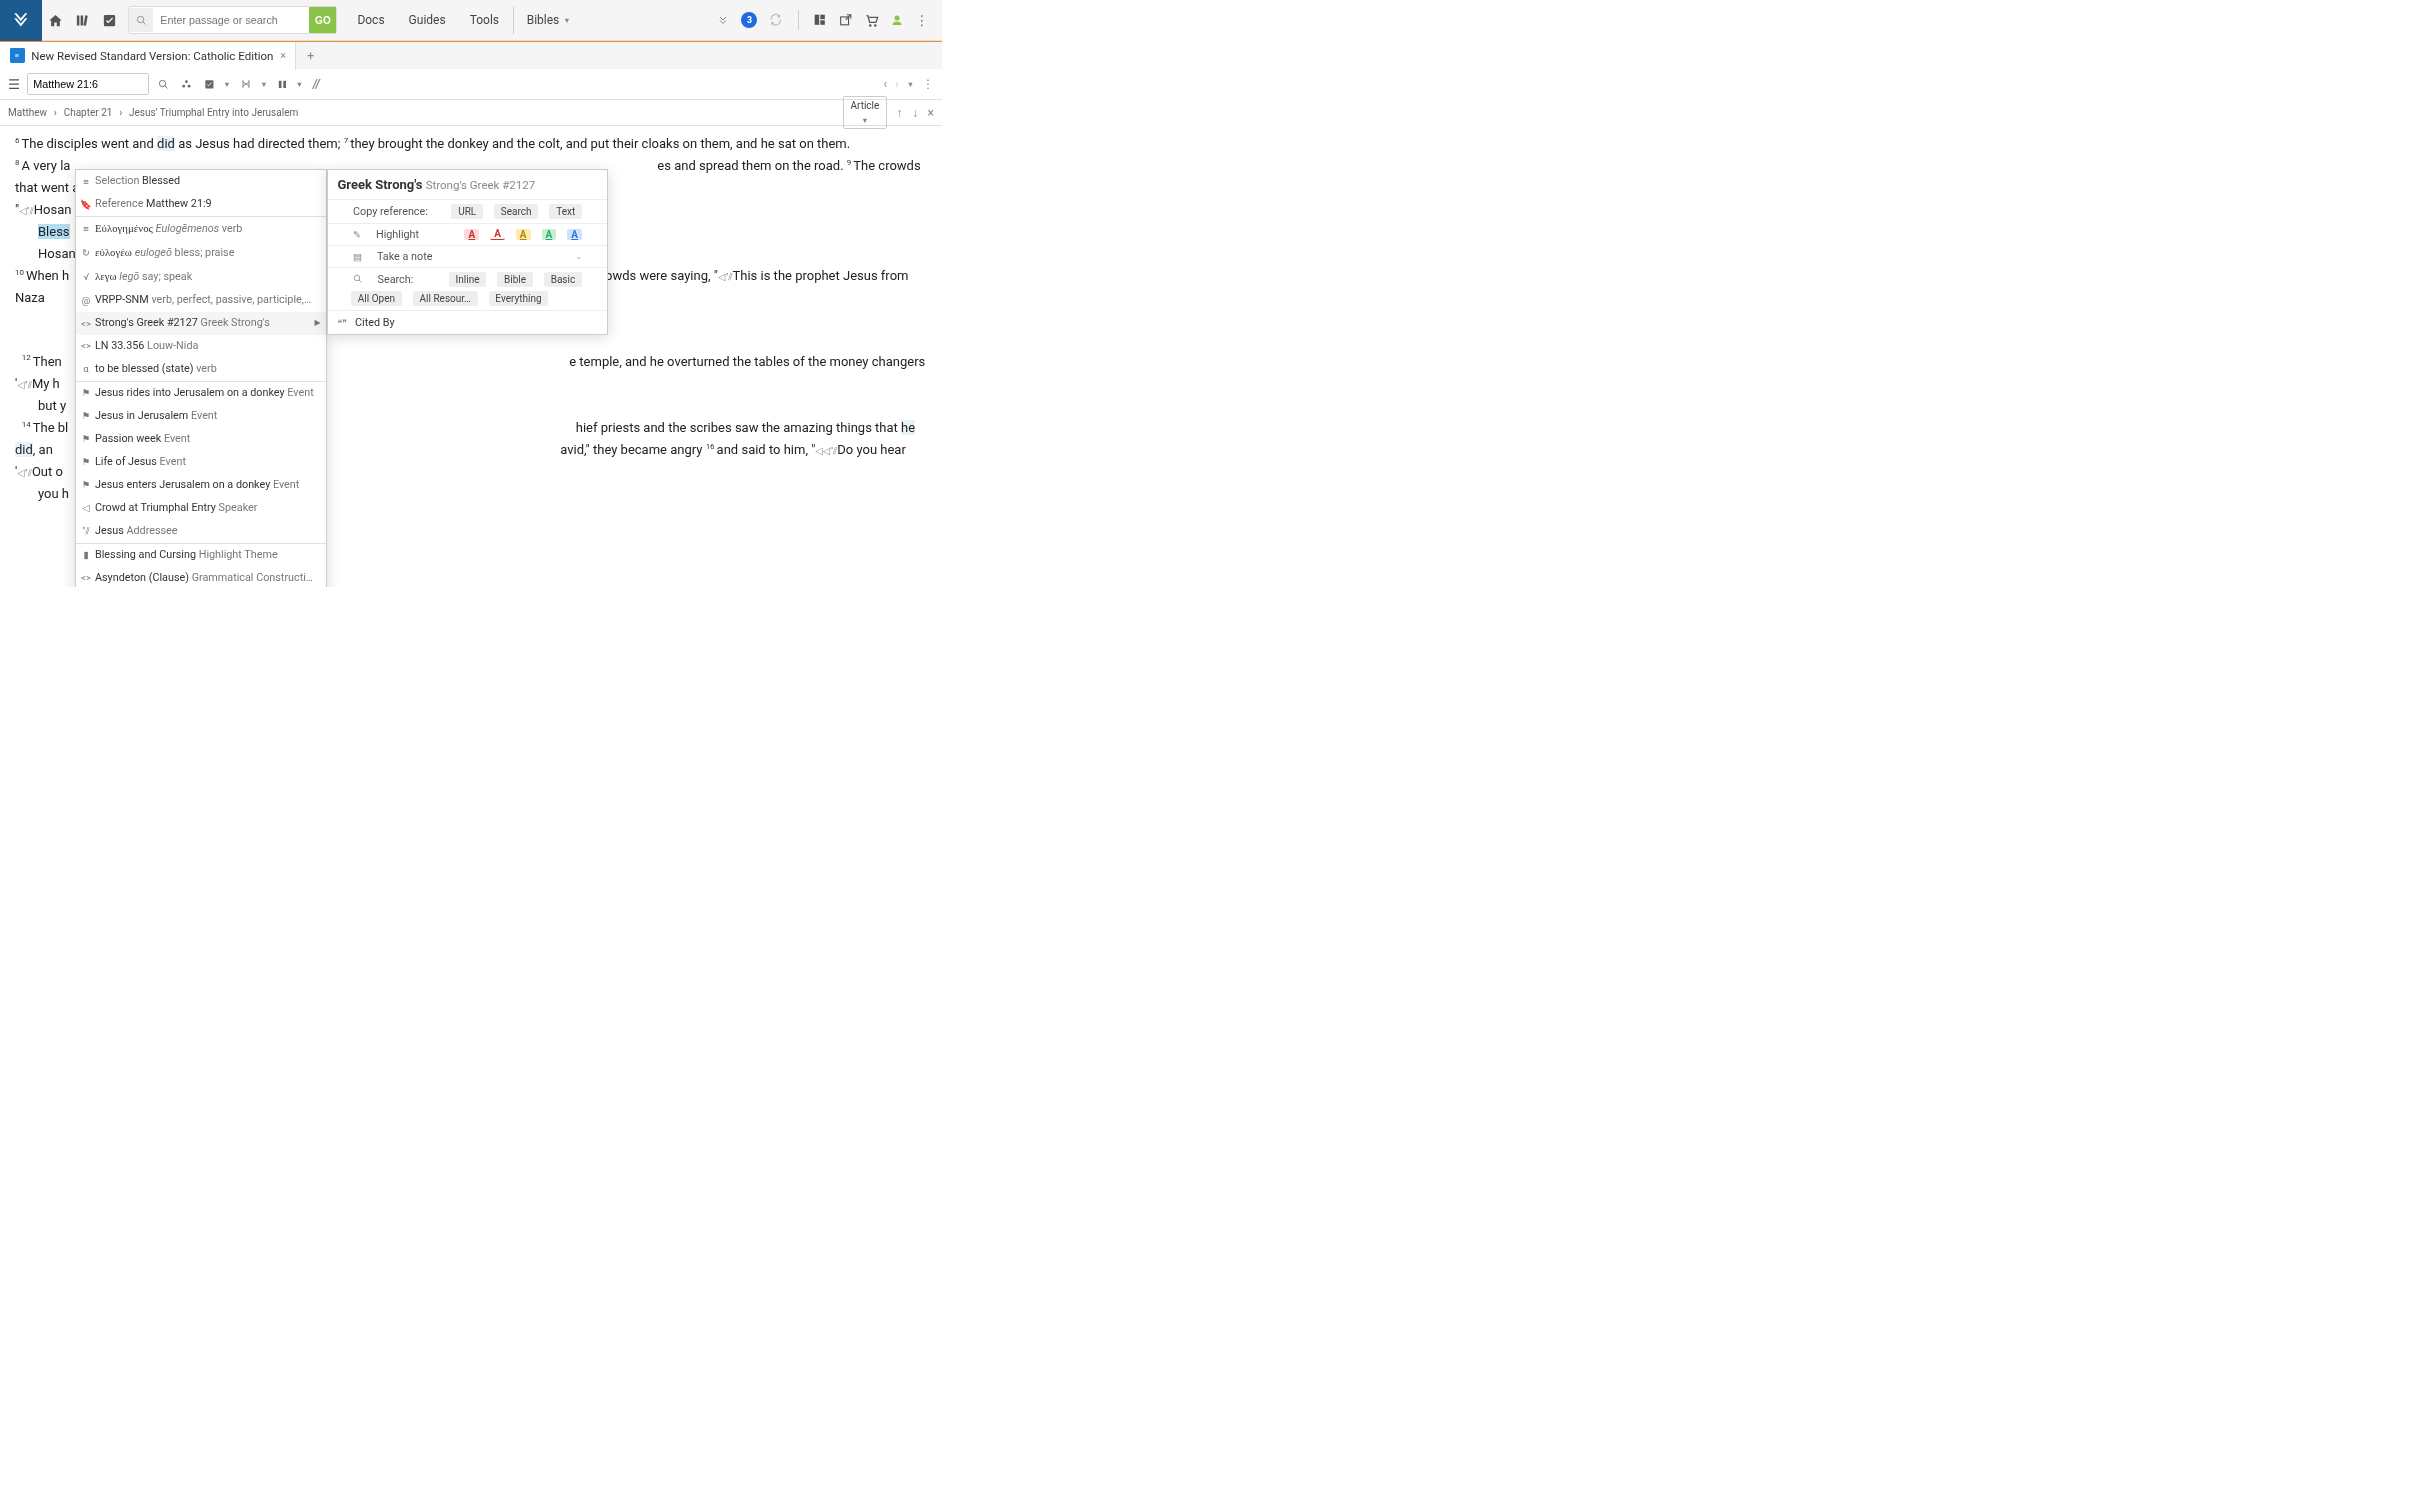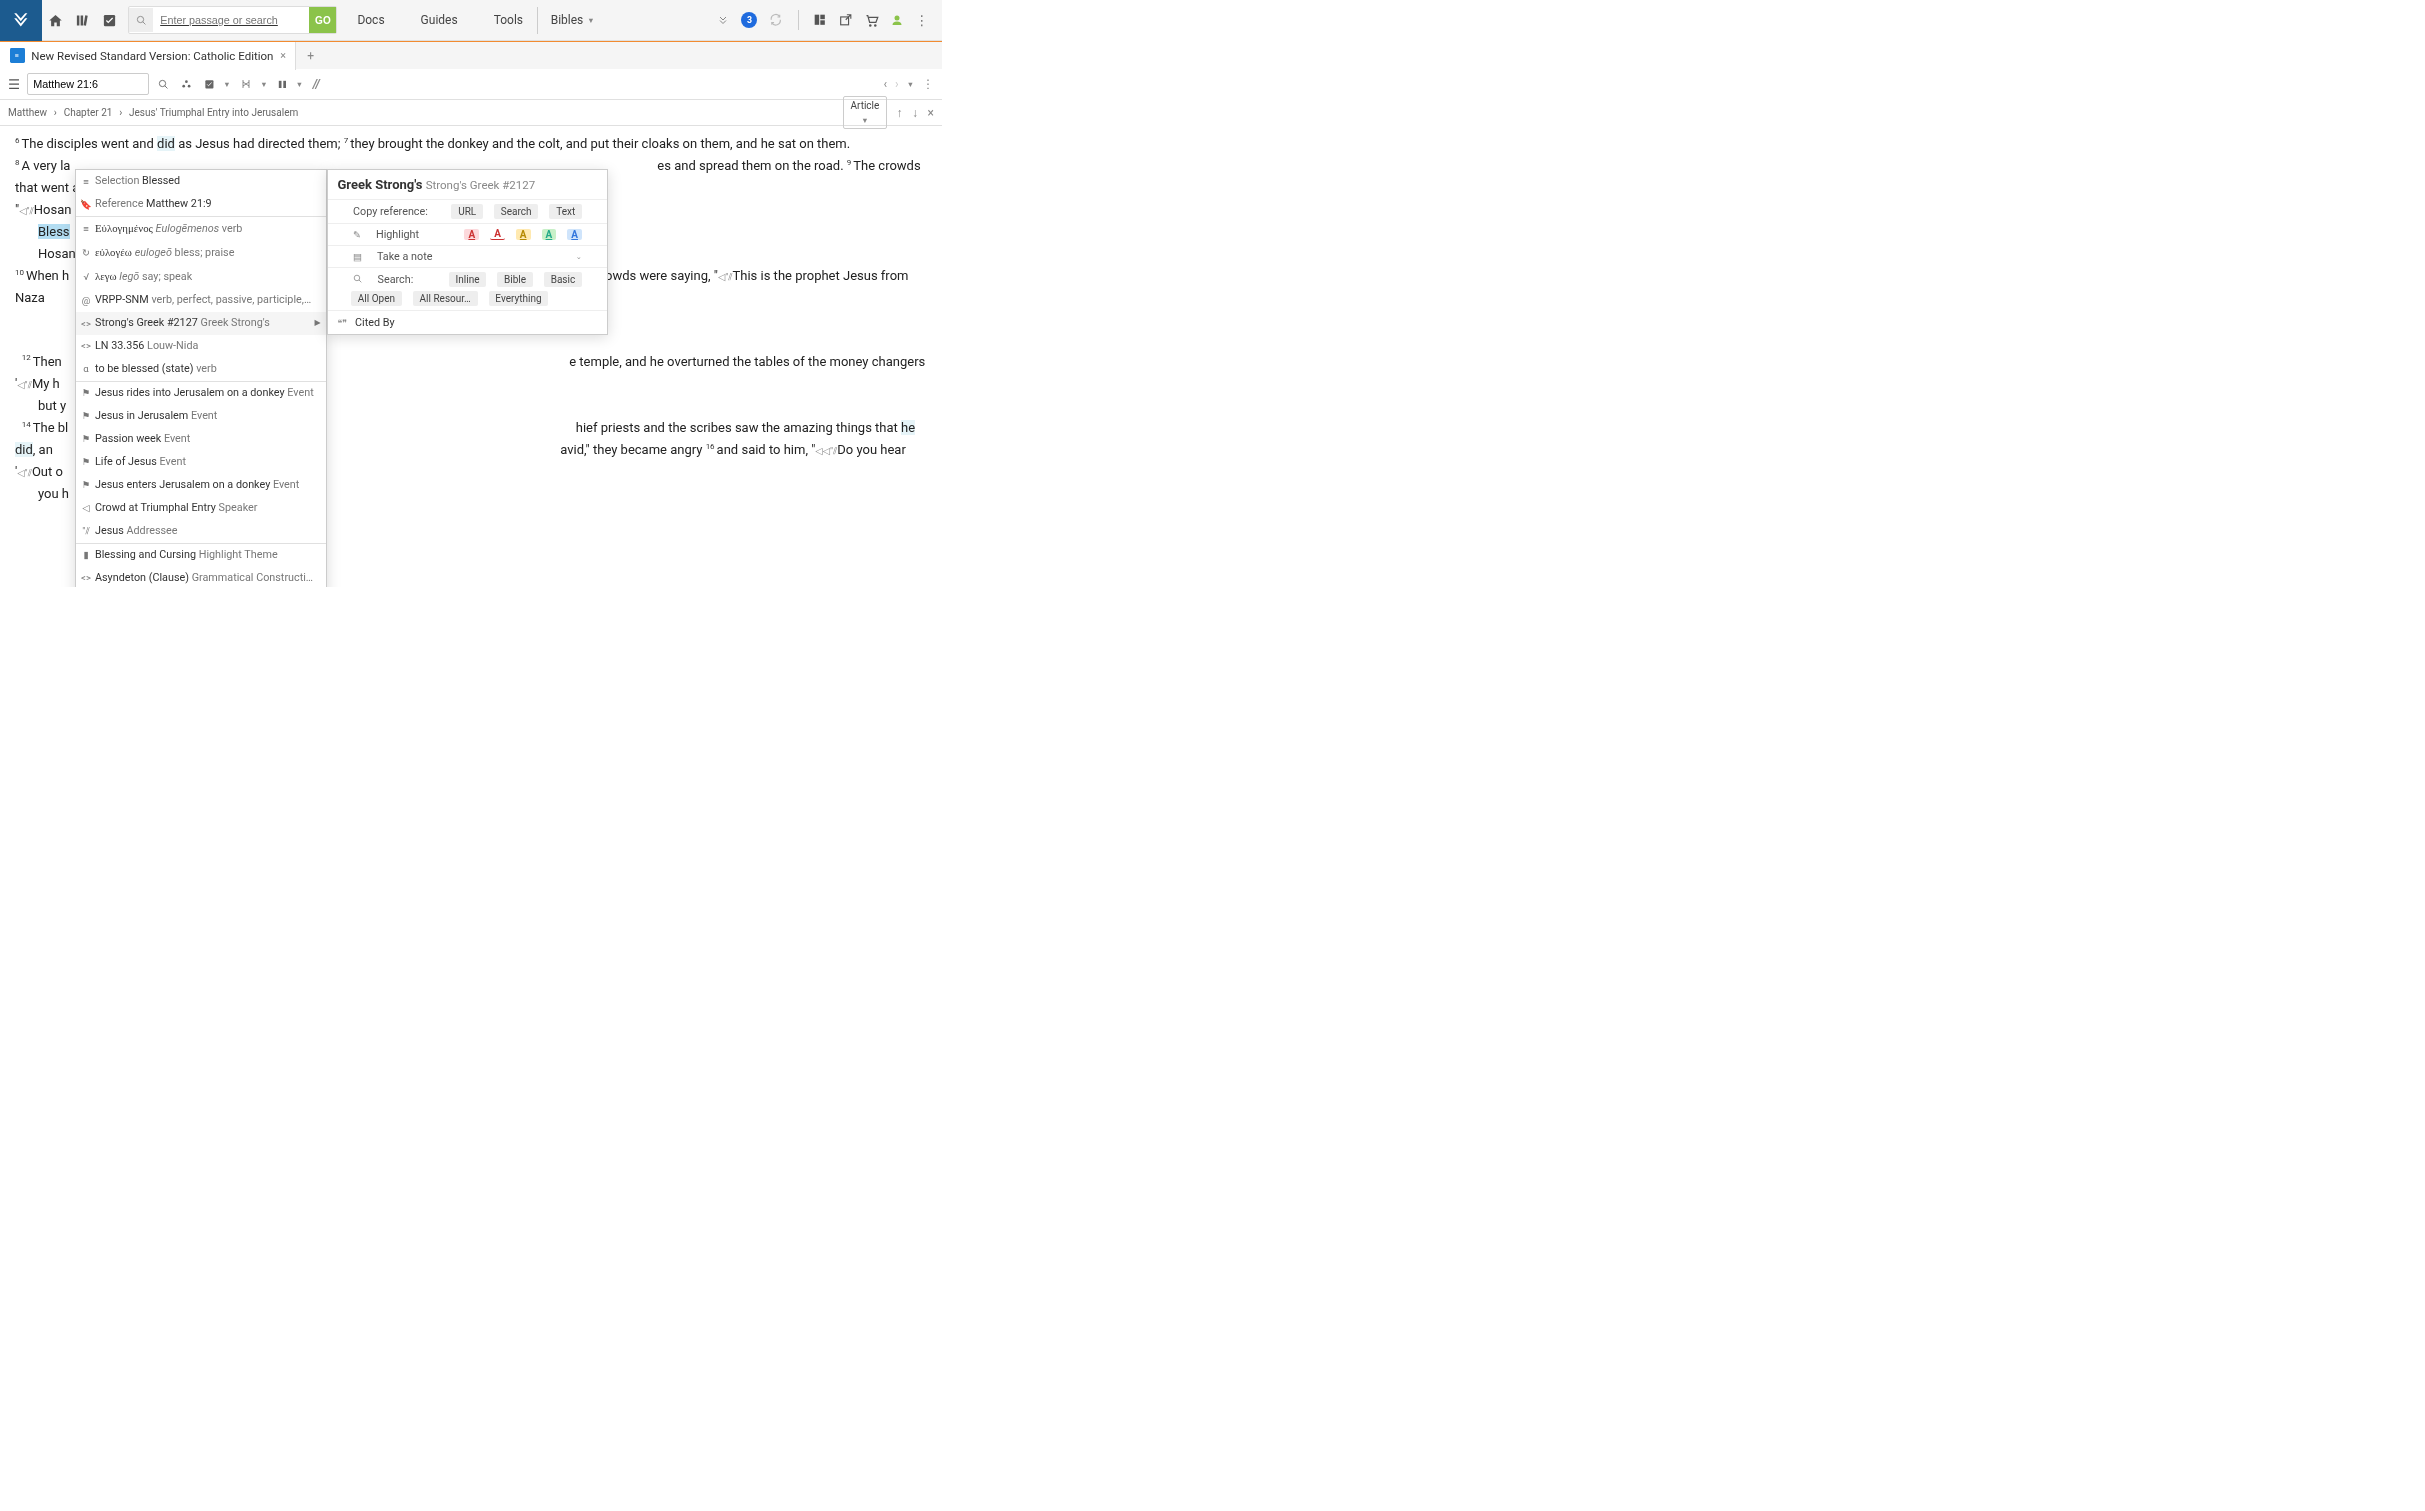--- a/index.html
+++ b/index.html
@@ -4,23 +4,23 @@
 <style>
 * { margin: 0; padding: 0; box-sizing: border-box; }
 body { font-family: -apple-system, "Segoe UI", Roboto, sans-serif; font-size: 9.5px; color: #333; background: #fff; width: 942px; height: 587px; overflow: hidden; position: relative; }
 
 
 .topbar { height: 41px; background: #f5f5f5; display: flex; align-items: center; border-bottom: 0.7px solid #e0e0e0; }
 .app-logo { width: 42px; height: 41px; background: #1c5b8f; display: flex; align-items: center; justify-content: center; color: #fff; font-size: 16px; font-weight: bold; }
 .tb-icon { width: 27px; height: 27px; display: flex; align-items: center; justify-content: center; color: #555; font-size: 15px; cursor: pointer; }
 .search-wrap { display: flex; align-items: center; background: #fff; border: 0.7px solid #ddd; border-radius: 2px; margin-left: 5.4px; }
 .search-icon-box { width: 24px; height: 24px; background: #eee; display: flex; align-items: center; justify-content: center; color: #888; }
-.search-input { border: none; outline: none; padding: 0 6.8px; height: 24px; width: 156px; font-size: 10.8px; color: #333; text-decoration: underline; }
+.search-input { border: none; outline: none; padding: 0 6.8px; height: 24px; width: 156px; font-size: 10.8px; color: #333; }
 .go-btn { height: 26px; width: 27px; background: #8bc34a; color: #fff; font-weight: bold; border: none; font-size: 10px; cursor: pointer; }
-.top-nav { display: flex; gap: 36px; margin-left: 20px; font-size: 12px; color: #444; }
+.top-nav { display: flex; gap: 24px; margin-left: 20px; font-size: 12px; color: #444; }
 .top-nav-item { cursor: pointer; }
 .vdiv { width: 0.7px; height: 27px; background: #ccc; margin: 0 13.5px; }
 .bibles { font-size: 12px; color: #444; display: flex; align-items: center; gap: 4px; cursor: pointer; }
 .top-right { margin-left: auto; display: flex; align-items: center; gap: 12px; padding-right: 13.5px; }
 .badge-count { background: #1f6bde; color: #fff; border-radius: 50%; width: 16px; height: 16px; display: flex; align-items: center; justify-content: center; font-size: 8.8px; font-weight: bold; }
 .icon-g { color: #777; font-size: 13.5px; cursor: pointer; }
 .user-ic { color: #8bc34a; }
 
 
 .tabbar { height: 28px; background: #f5f5f5; border-top: 1.4px solid #f28b30; display: flex; align-items: center; }

